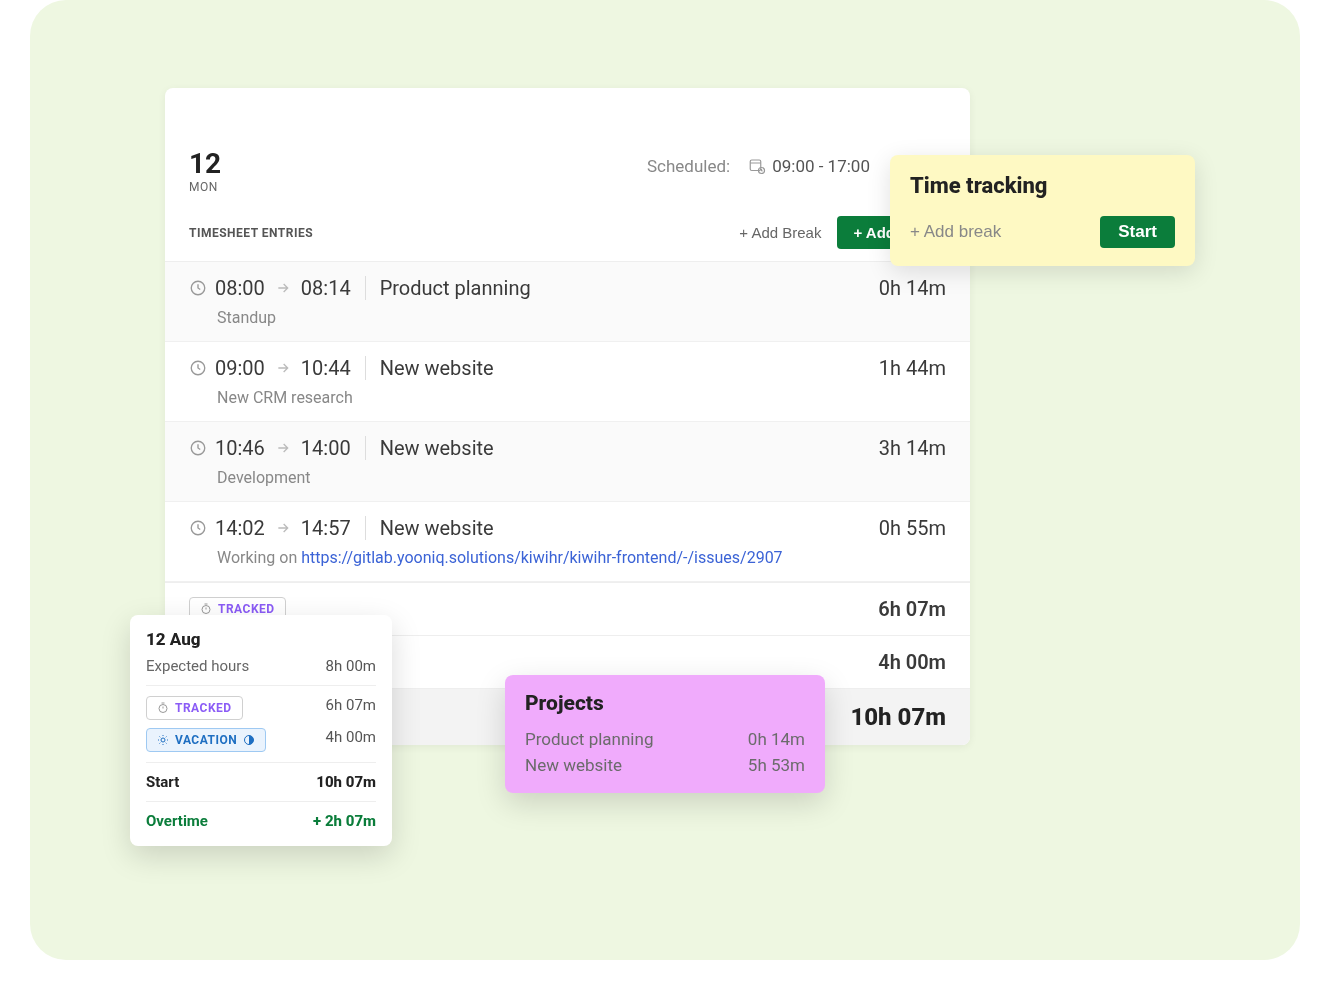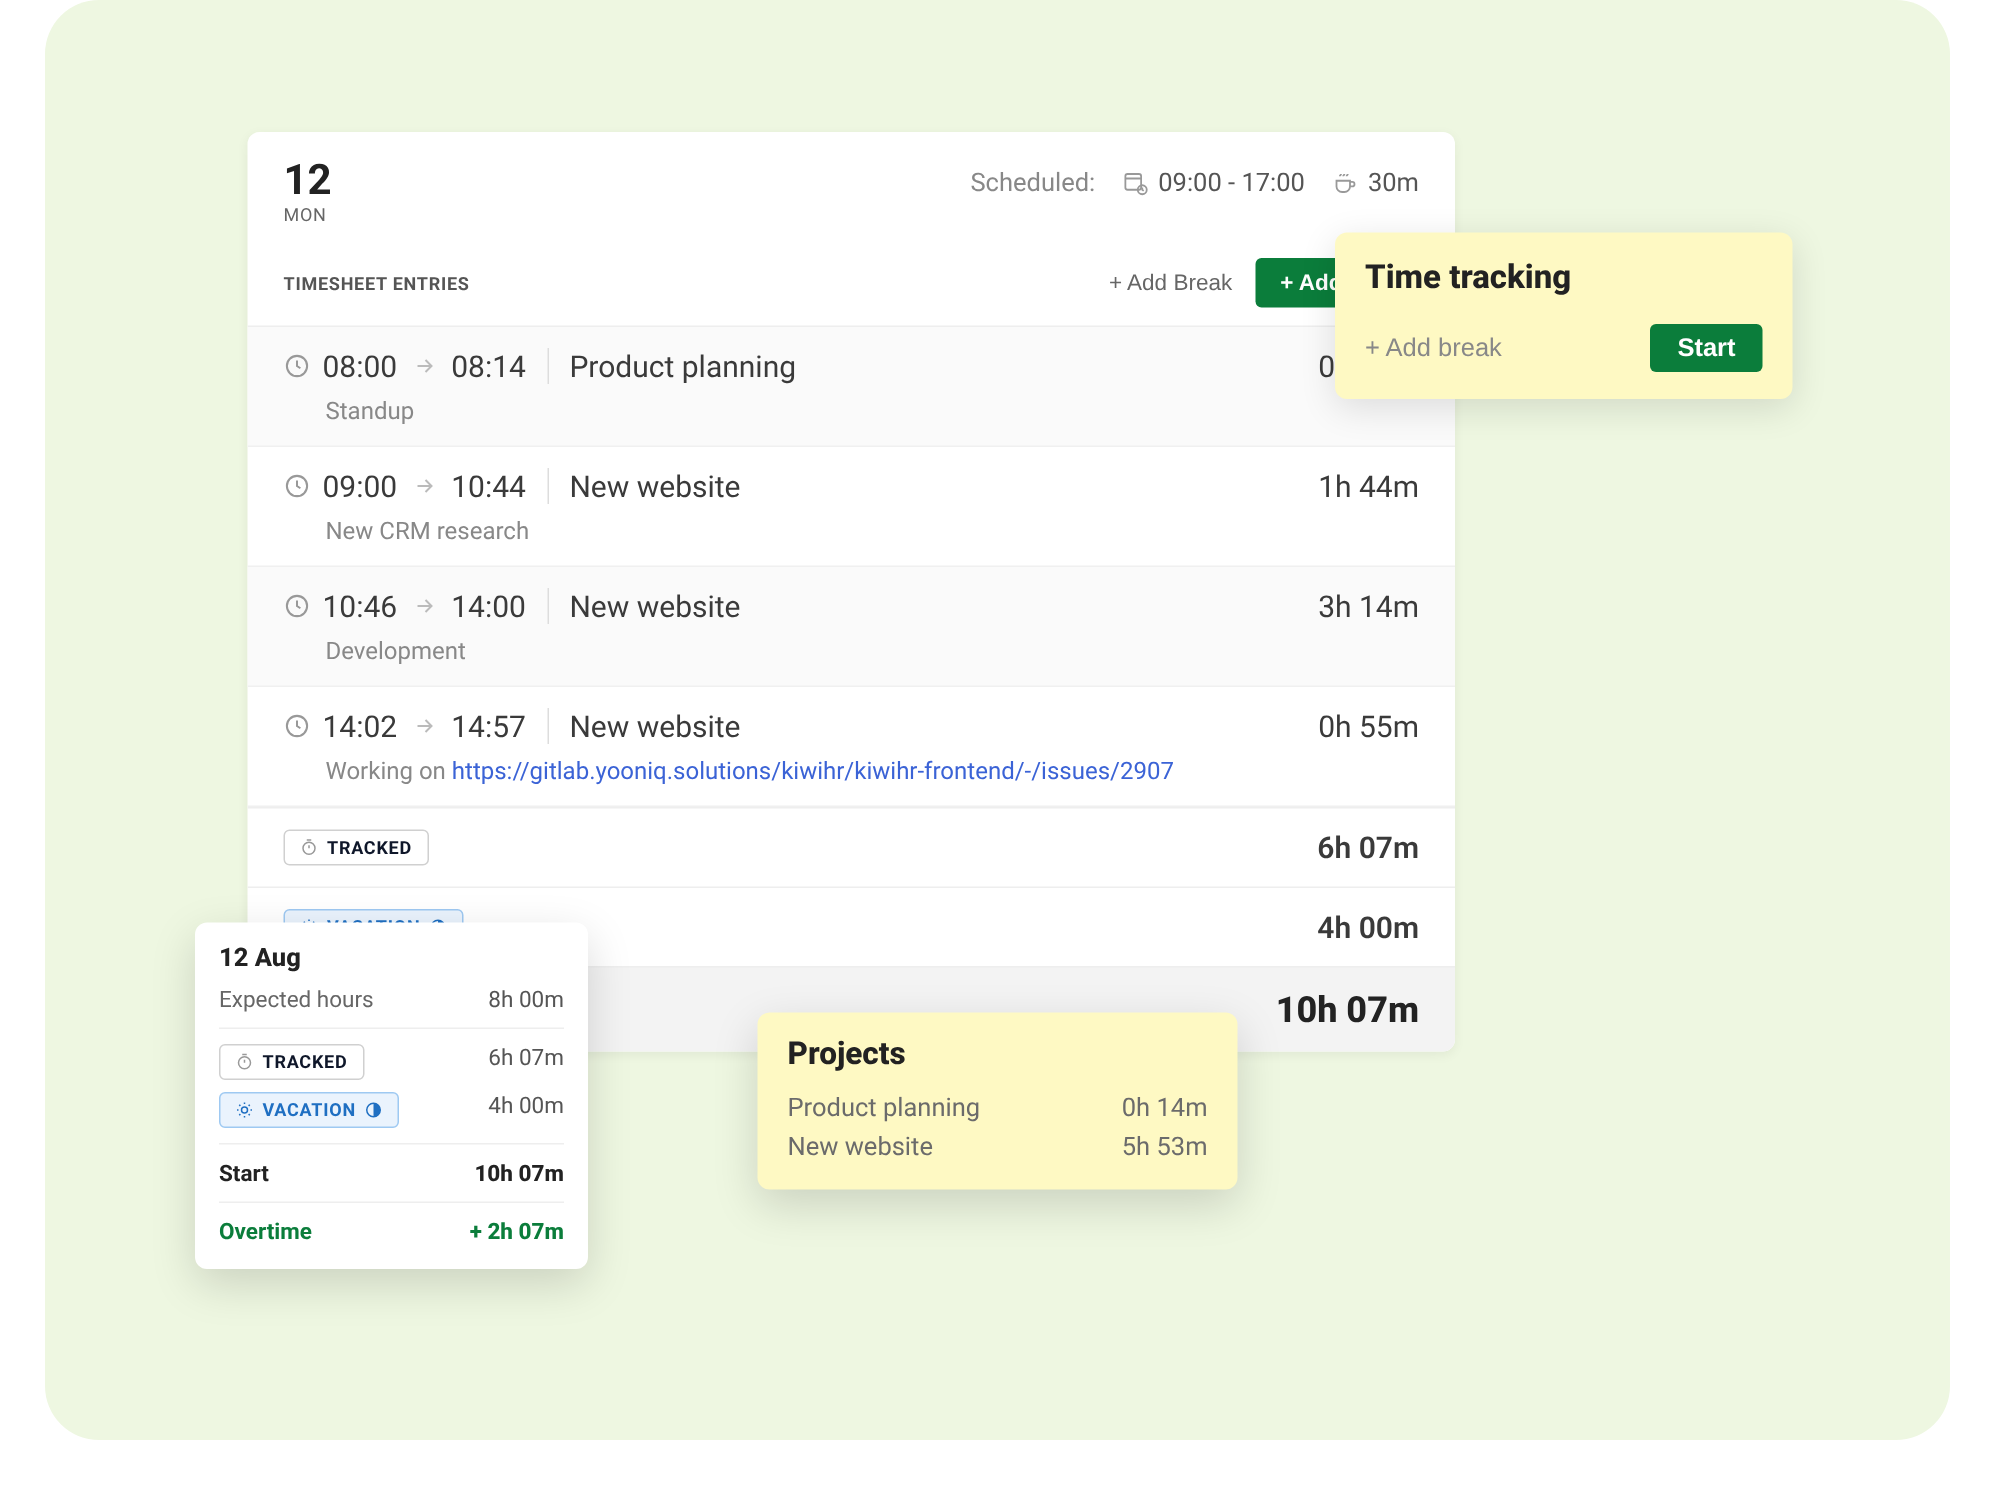--- a/index.html
+++ b/index.html
@@ -8,21 +8,21 @@
     width: 1270px; height: 960px; margin: 0 auto;
     background: #eef7e1; border-radius: 36px; position: relative;
   }
   .main-card {
     position: absolute; left: 135px; top: 88px; width: 805px;
     background: #fff; border-radius: 8px;
     box-shadow: 0 2px 8px rgba(0,0,0,0.06);
     overflow: hidden;
   }
   .mc-header {
-    display: flex; align-items: flex-start; padding: 18px 24px 10px 24px;
+    display: flex; align-items: flex-start; padding: 18px 24px 10px 24px; margin-top: 44px;
   }
   .day-block { flex: 0 0 auto; }
   .day-num { font-size: 28px; font-weight: 700; color: #222; line-height: 1; }
   .day-name { font-size: 12px; color: #666; letter-spacing: 0.5px; margin-top: 2px; }
   .sched { margin-left: auto; display: flex; align-items: center; gap: 18px; font-size: 17px; color: #6b6b6b; margin-top: 6px;}
   .sched .lbl { color: #888; }
   .sched .grp { display: flex; align-items: center; gap: 6px; color: #555; }
   .ic { display:inline-flex; width:18px; height:18px; color:#999; }
   .ic svg { width:100%; height:100%; }
   .entries-bar {
@@ -45,21 +45,21 @@
   .dur { margin-left:auto; font-size:20px; color:#3a3a3a; }
   .row-sub { margin-top:8px; font-size:16px; color:#888; padding-left:28px; }
   .row-sub a { color:#3b63d6; text-decoration:none; }
   .summary { padding: 14px 24px; display:flex; align-items:center; border-top:1px solid #eee; }
   .summary.last { background:#f3f3f3; }
   .summary .dur { font-size:20px; font-weight:600; }
   .summary.last .dur { font-size:24px; font-weight:800; color:#222; }
   .pill {
     display:inline-flex; align-items:center; gap:6px;
     border:1px solid #d0d0d0; border-radius:4px; padding:4px 10px;
-    font-size:12px; font-weight:700; color:#0f172a; letter-spacing:0.5px;
+    font-size:12px; font-weight:700; color:#8b5cf6; letter-spacing:0.5px;
   }
   .pill.blue { border-color:#9ec9f2; background:#eaf3fd; color:#1f6fc2; }
 
   
   .track-wid {
     position:absolute; top:155px; left:860px; width:305px;
     background:#fef9c3; border-radius:8px; box-shadow:0 6px 24px rgba(0,0,0,0.12);
     padding:18px 20px;
   }
   .track-title { font-size:22px; font-weight:800; color:#222; margin-bottom:18px; }
@@ -82,21 +82,21 @@
   .sp-line .r { margin-left:auto; color:#555; }
   .sp-line.total .l { font-weight:700; color:#222; }
   .sp-line.total .r { font-weight:800; color:#222; }
   .sp-line.ot .l { font-weight:700; color:#0b7d3b; }
   .sp-line.ot .r { font-weight:800; color:#0b7d3b; }
   .sp-sep { border-top:1px solid #eee; margin:10px 0; }
 
   
   .proj-pop {
     position:absolute; top:675px; left:475px; width:320px;
-    background:#fef9c3; border-radius:8px; box-shadow:0 10px 30px rgba(0,0,0,0.15);
+    background:#f0abfc; border-radius:8px; box-shadow:0 10px 30px rgba(0,0,0,0.15);
     padding:16px 20px 18px 20px;
   }
   .pp-title { font-size:21px; font-weight:800; color:#222; margin-bottom:14px; }
   .pp-row { display:flex; font-size:17px; color:#6b6b6b; margin-top:6px; }
   .pp-row .r { margin-left:auto; }
 </style>
 </head>
 <body>
 
 <div class="stage">

